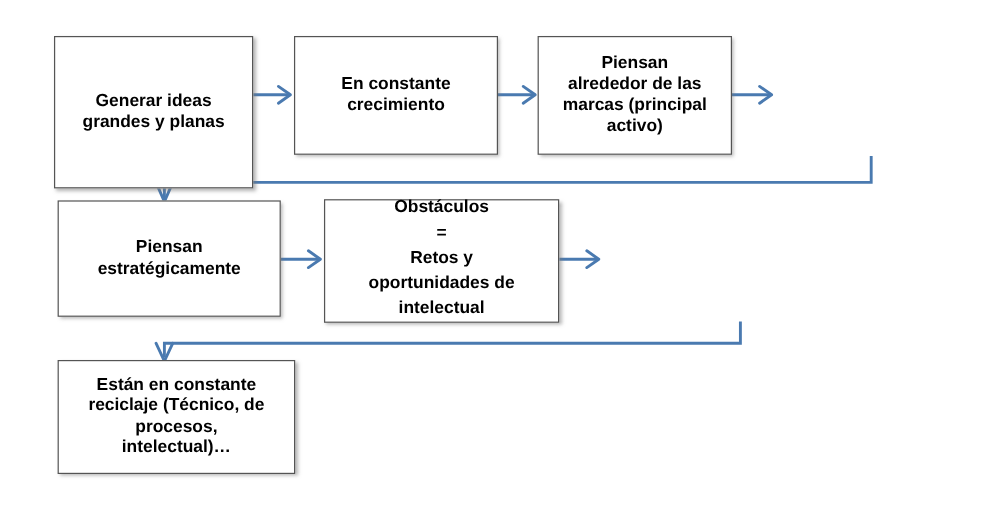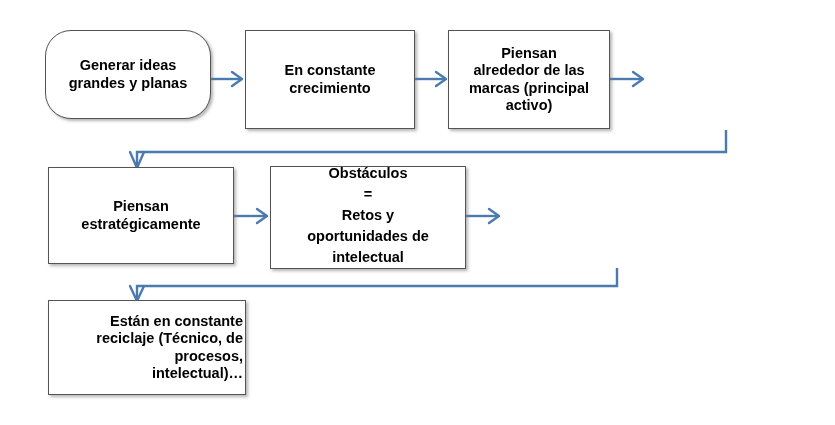--- a/index.html
+++ b/index.html
@@ -85,21 +85,21 @@
       <path d="M466 216 L 498 216" fill="none" stroke="#4a7ab0" stroke-width="2.4"></path>
       <path d="M489 209 L 499 216 L 489 223" fill="none" stroke="#4a7ab0" stroke-width="2.4" stroke-linecap="round" stroke-linejoin="round"></path>
     </g>
 
     <g>
       <path d="M617 268 L 617 286 L 137 286 L 137 298" fill="none" stroke="#4a7ab0" stroke-width="2.4" stroke-linejoin="miter"></path>
       <path d="M130 286 L 137 301 L 144 286" fill="none" stroke="#4a7ab0" stroke-width="2.4" stroke-linecap="round" stroke-linejoin="round"></path>
     </g>
   </svg>
 
-  <div class="node" style="left:45px; top:30px; width:166px; height:89px;border-radius:26px;">
+  <div class="node" style="left:45px; top:30px; width:166px; height:127px;">
     <div class="node-label">Generar ideas
 grandes y planas</div>
   </div>
 
   <div class="node" style="left:245px; top:30px; width:170px; height:99px;">
     <div class="node-label">En constante
 crecimiento</div>
   </div>
 
   <div class="node" style="left:448px; top:30px; width:162px; height:99px;">
@@ -117,20 +117,20 @@
 
   <div class="node" style="left:270px; top:166px; width:196px; height:103px; align-items:flex-start;">
     <div class="node-label spaced" style="margin-top:-4px;">Obstáculos
 =
 Retos y
 oportunidades de
 intelectual</div>
   </div>
 
 
-  <div class="node" style="left:48px; top:300px; width:198px; height:95px;text-align:right;">
+  <div class="node" style="left:48px; top:300px; width:198px; height:95px;">
     <div class="node-label tight">Están en constante
 reciclaje (Técnico, de
 procesos,
 intelectual)…</div>
   </div>
 
 </div>
 
 </body></html>

